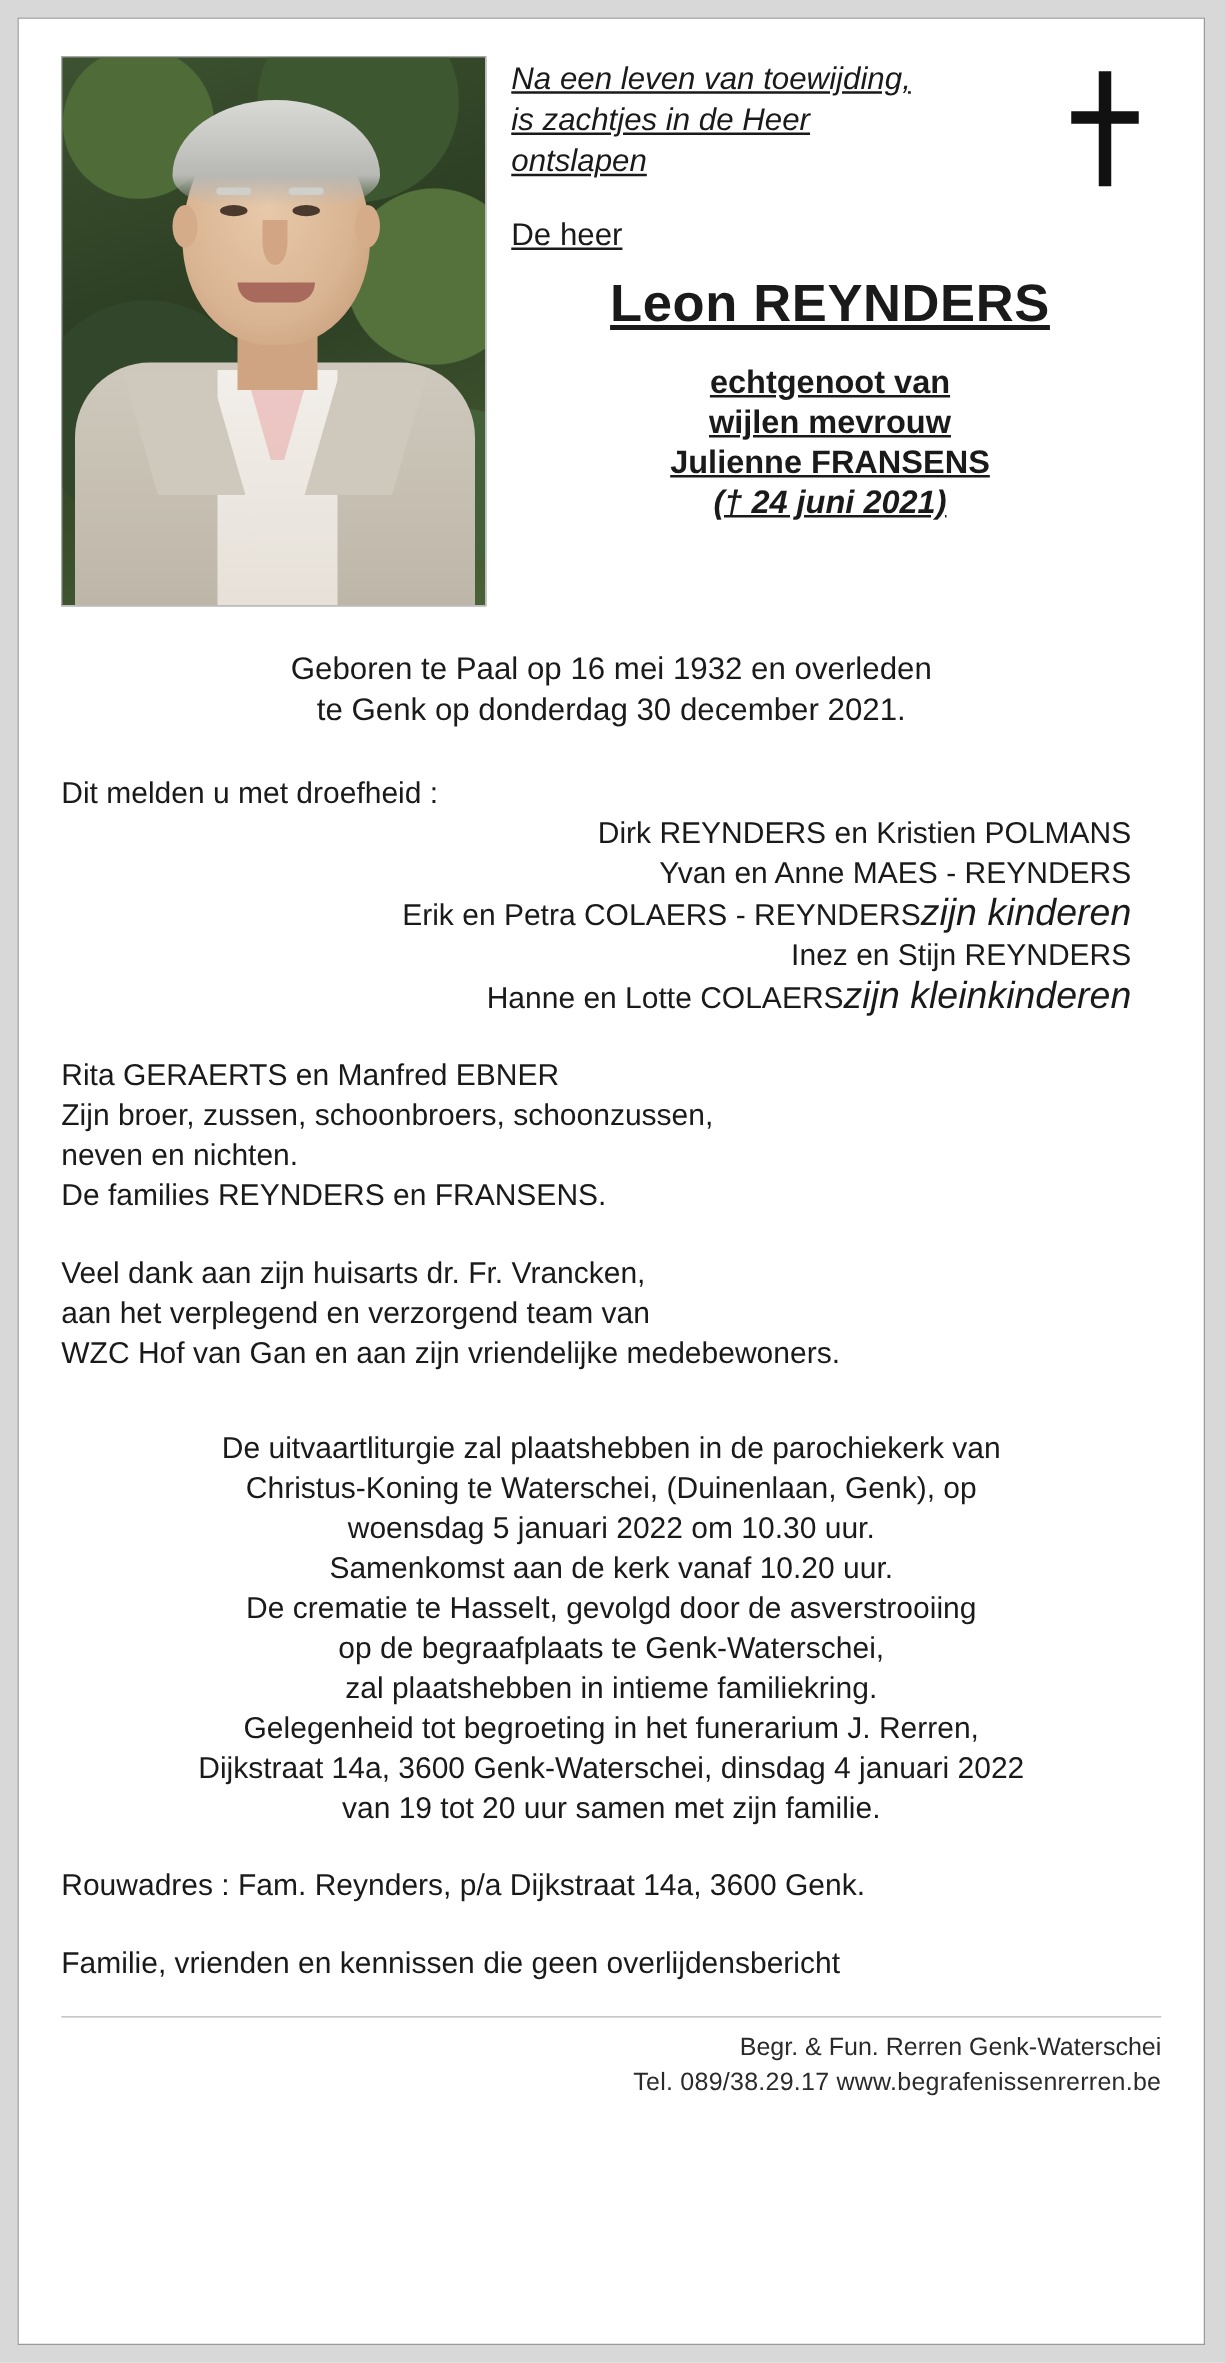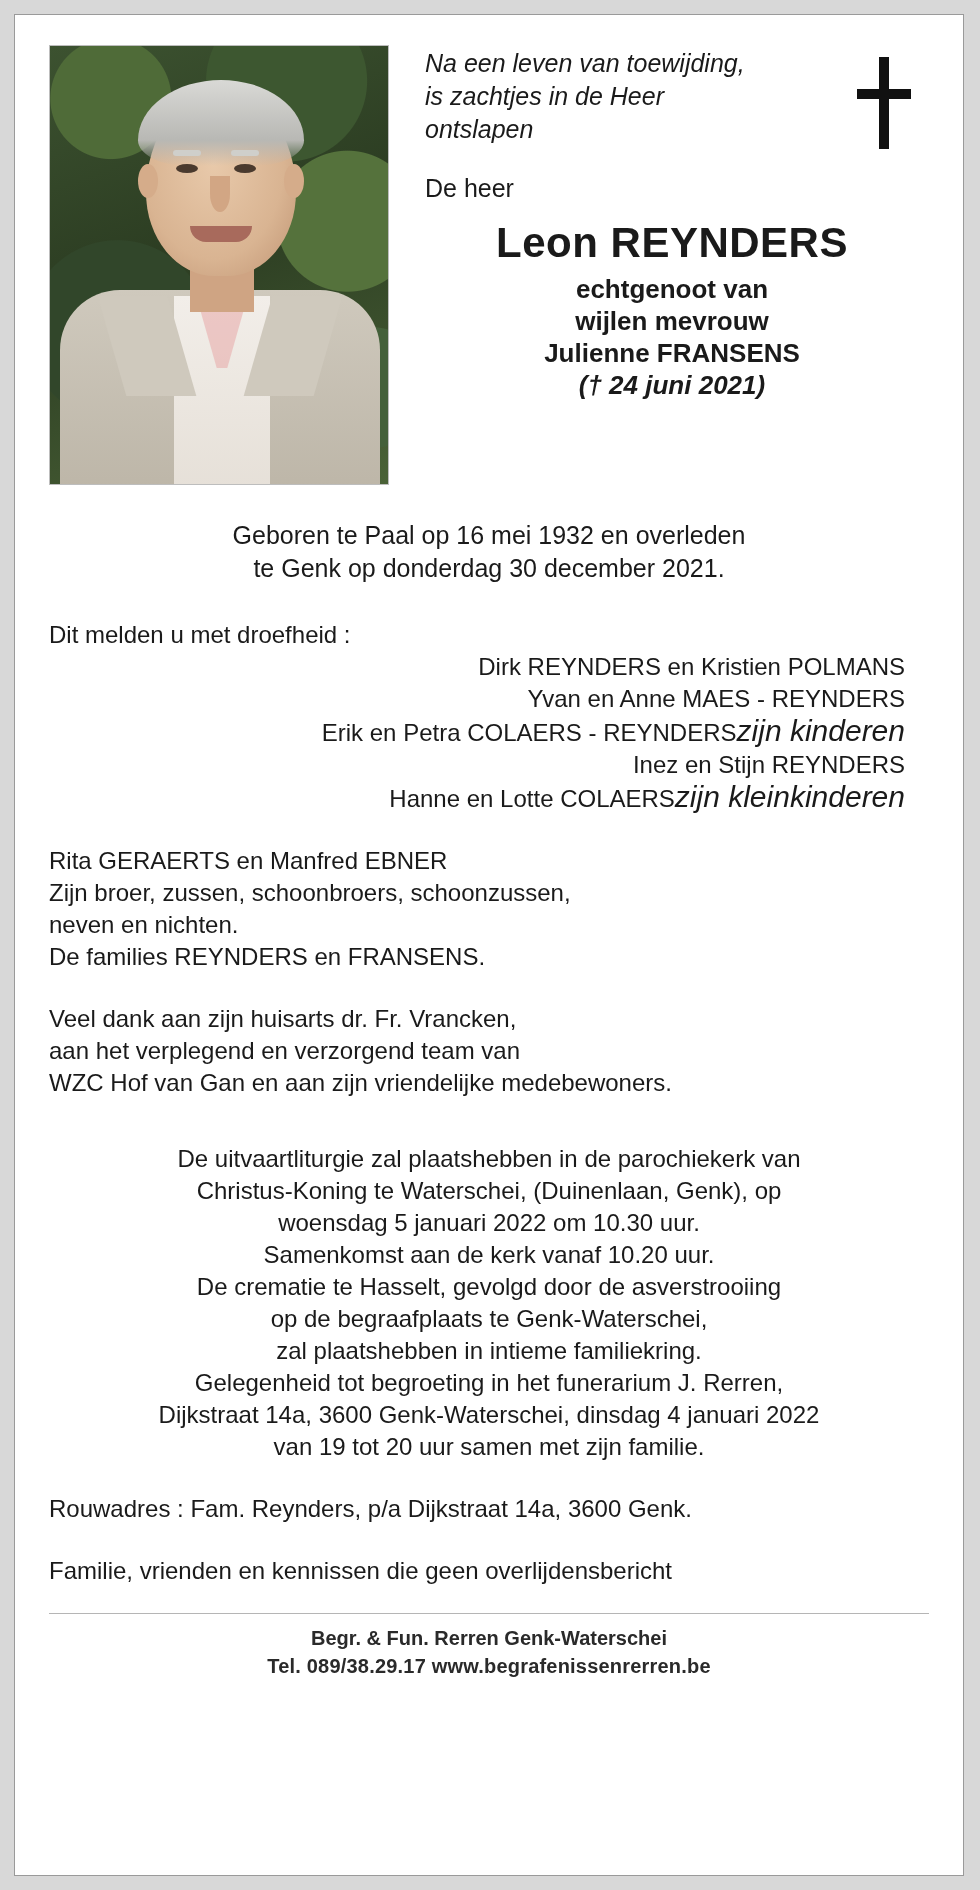--- a/index.html
+++ b/index.html
@@ -120,22 +120,23 @@
   .collar-r { left: 208px; transform: skewX(-16deg); }
   .tie-hint {
     position: absolute; left: 150px; top: 252px;
     width: 44px; height: 70px;
     background: #e8a8a8; opacity: .55;
     clip-path: polygon(50% 0, 100% 16%, 62% 100%, 38% 100%, 0 16%);
   }
 
   .top-right {
     flex: 1 1 auto;
-    padding-left: 36px;
+    padding-left: 20px;
     position: relative;
+    text-decoration: underline;
   }
   .cross {
     position: absolute;
     right: 18px; top: 12px;
     width: 54px; height: 92px;
   }
   .cross .v {
     position: absolute; left: 22px; top: 0; width: 10px; height: 92px; background: #111;
   }
   .cross .h {
@@ -158,21 +159,21 @@
     letter-spacing: .5px;
     margin-top: 16px;
     text-align: center;
     padding-right: 10px;
   }
   .spouse {
     text-align: center;
     font-size: 26px;
     font-weight: bold;
     line-height: 32px;
-    margin-top: 6px;
+    margin-top: 22px;
     padding-right: 10px;
   }
   .spouse .died {
     font-style: italic;
   }
 
   
   .birth {
     text-align: center;
     font-size: 25px;
@@ -203,26 +204,25 @@
   .plain {
     font-size: 24px;
     line-height: 32px;
     margin-top: 30px;
   }
   .footer-sep {
     border-top: 1px solid #b5b5b5;
     margin: 26px 0 0 0;
   }
   .footer {
-    text-align: center;
+    text-align: right;
     font-size: 20px;
     line-height: 28px;
     padding-top: 10px;
     color: #2a2a2a;
-    font-weight: bold;
   }
   .footer .row2 {
     letter-spacing: .2px;
   }
 </style>
 </head>
 <body>
 
 <div class="card">
   <div class="inner">

